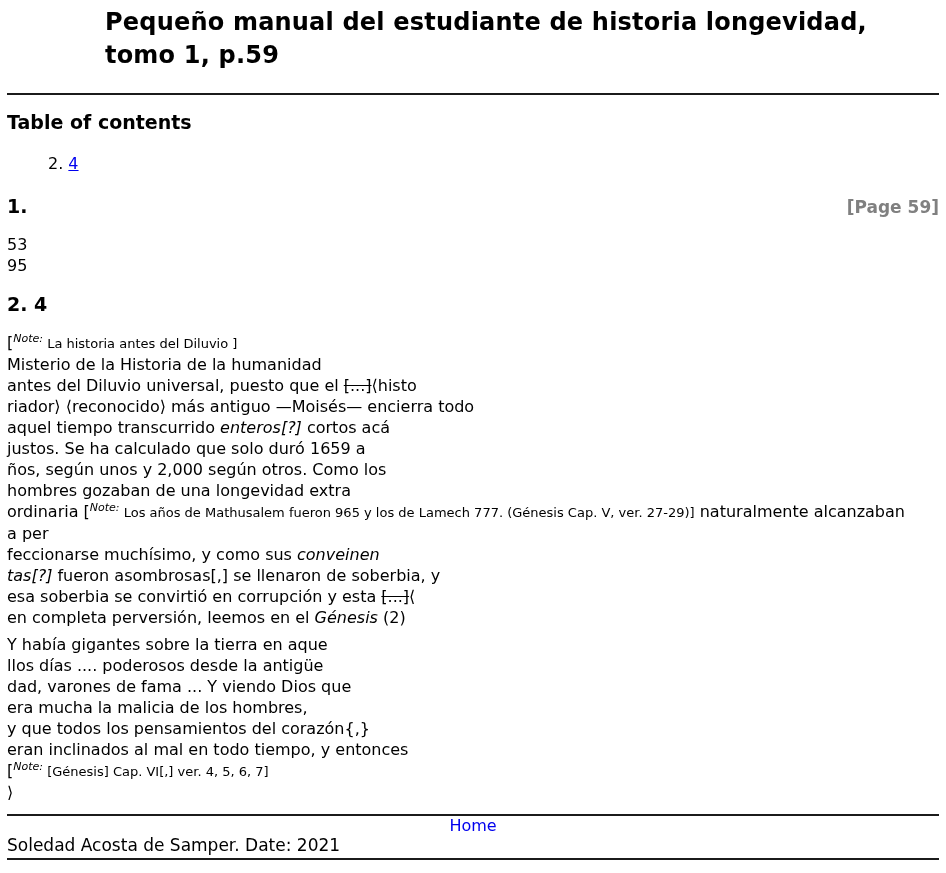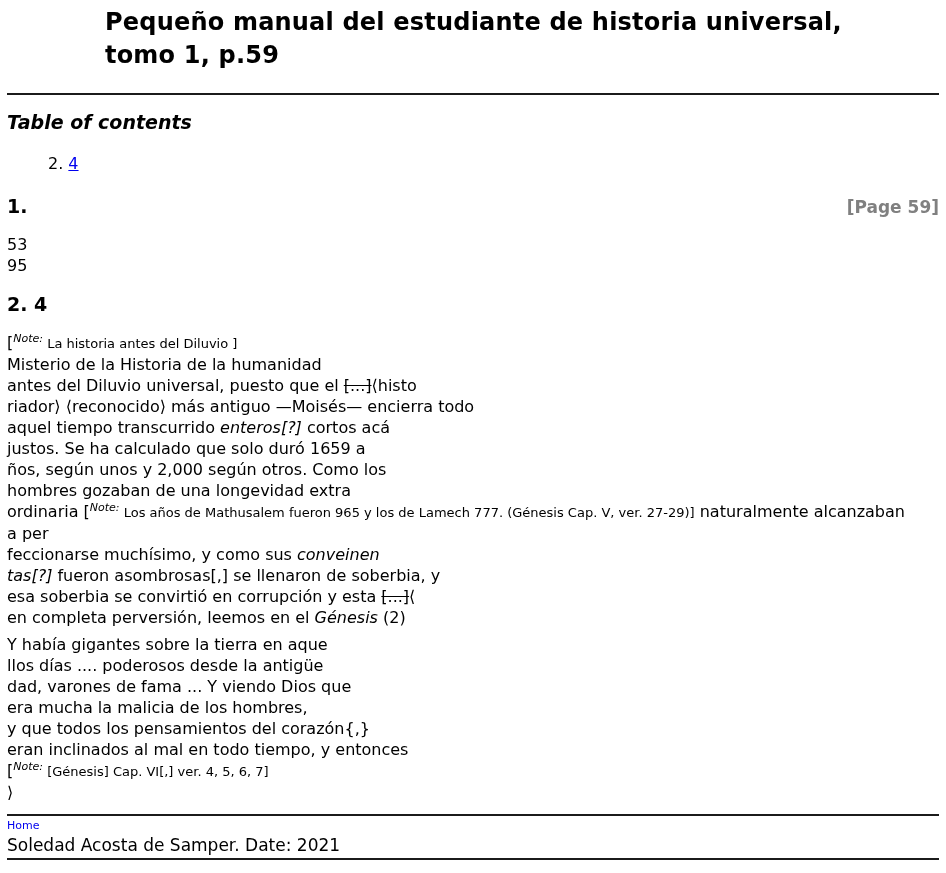--- a/index.html
+++ b/index.html
@@ -34,21 +34,20 @@
     height: 0;
     margin: 21px 0 0 0;
   }
   hr.rule.footer-top { margin-top: 11px; border-top-width: 2px; }
   hr.rule.footer-bottom { margin-top: 3px; border-top-width: 2px; }
   h2.toc-heading {
     font-size: 19px;
     font-weight: bold;
     line-height: 23px;
     margin: 16px 0 0 0;
-    font-style: italic;
   }
   .toc-item {
     margin: 20px 0 0 41px;
     line-height: 19px;
     font-size: 16px;
   }
   .toc-item a {
     color: var(--link-color, #0000EE);
     text-decoration: underline;
     cursor: pointer;
@@ -82,41 +81,42 @@
   .strike { text-decoration: line-through; }
   .note { font-size: 13px; }
   .note-i { font-size: 13px; }
   .sup {
     font-size: 11px;
     font-style: italic;
     vertical-align: super;
     line-height: 0;
   }
   .home-row {
-    font-size: 11px;
+    text-align: center;
+    font-size: 16px;
     line-height: 16px;
     margin-top: 2px;
   }
   .home-row a {
     color: var(--link-color, #0000EE);
     text-decoration: none;
     cursor: pointer;
   }
   .signature {
     font-size: 17px;
     line-height: 20px;
     margin-top: 1px;
   }
 </style>
 </head>
 <body>
 
 <div class="page">
 
-  <h1 class="title">Pequeño manual del estudiante de historia universal, tomo 1, p.59</h1>
+  <h1 class="title">Pequeño manual del estudiante de historia longevidad, tomo 1, p.59</h1>
 
   <hr class="rule">
 
   <h2 class="toc-heading">Table of contents</h2>
 
   <div class="toc-item"><span>2.</span> <a href="#">4</a></div>
 
   <div class="section-heading-row">
     <h2 class="section-heading">1.</h2>
     <span class="page-marker">[Page 59]</span>

